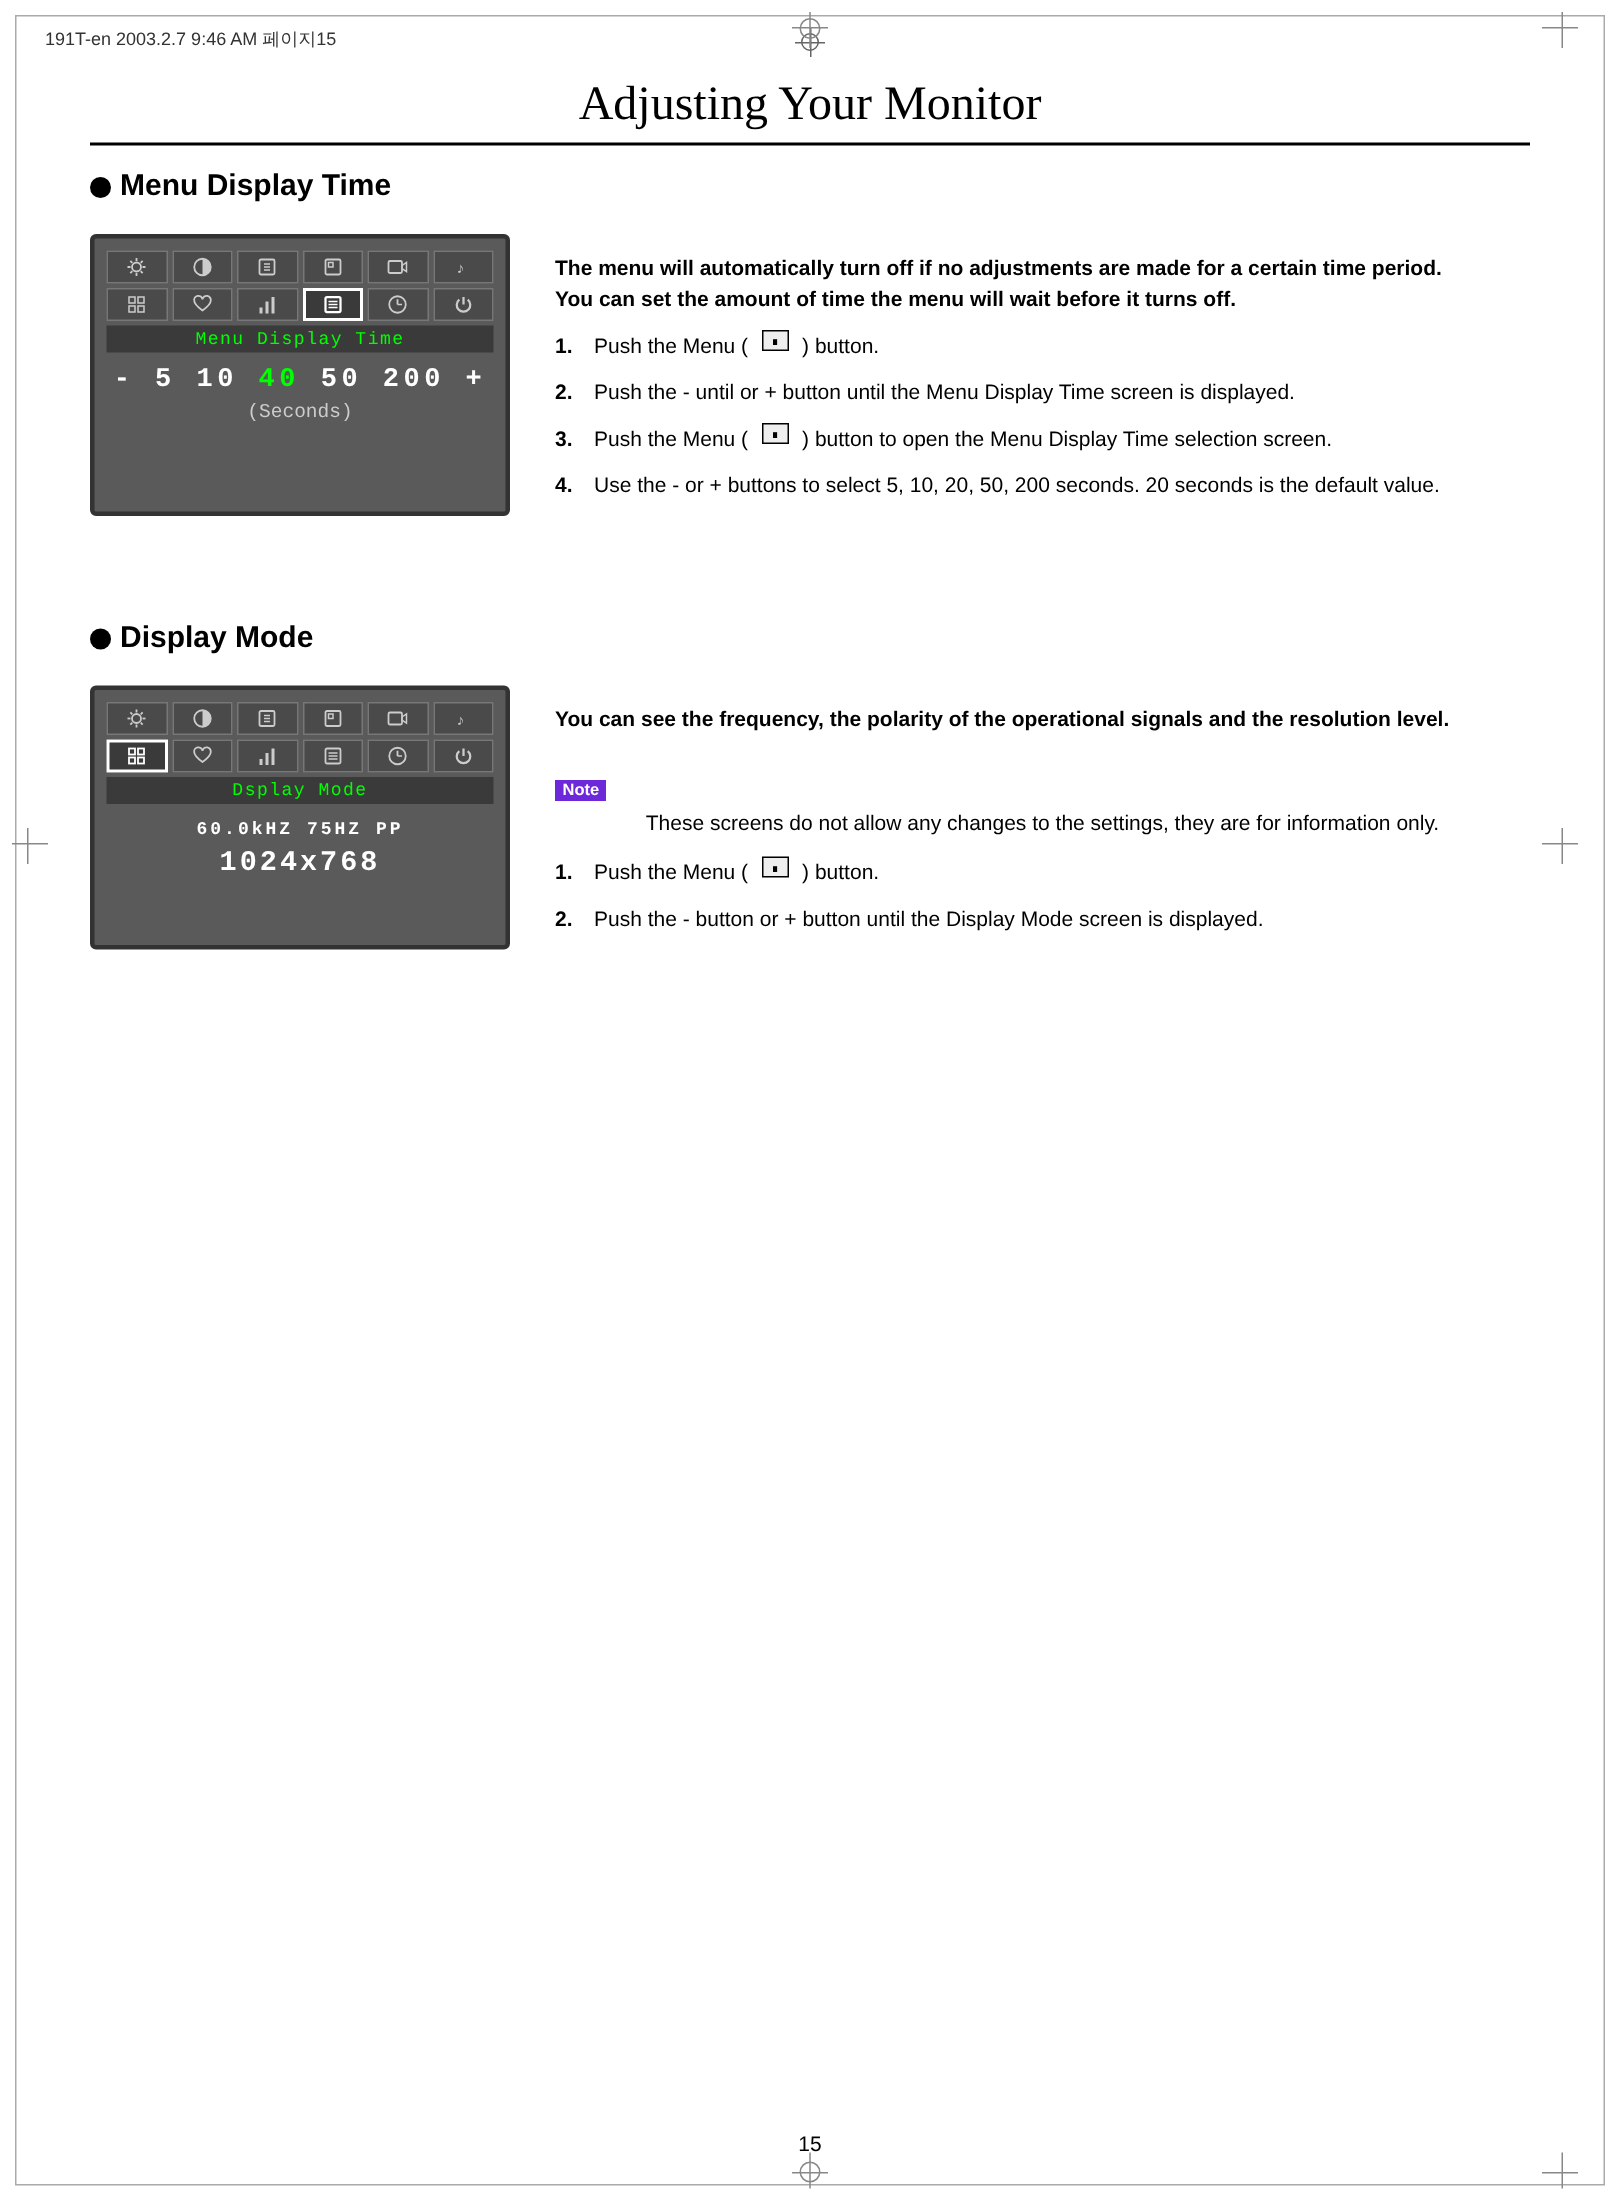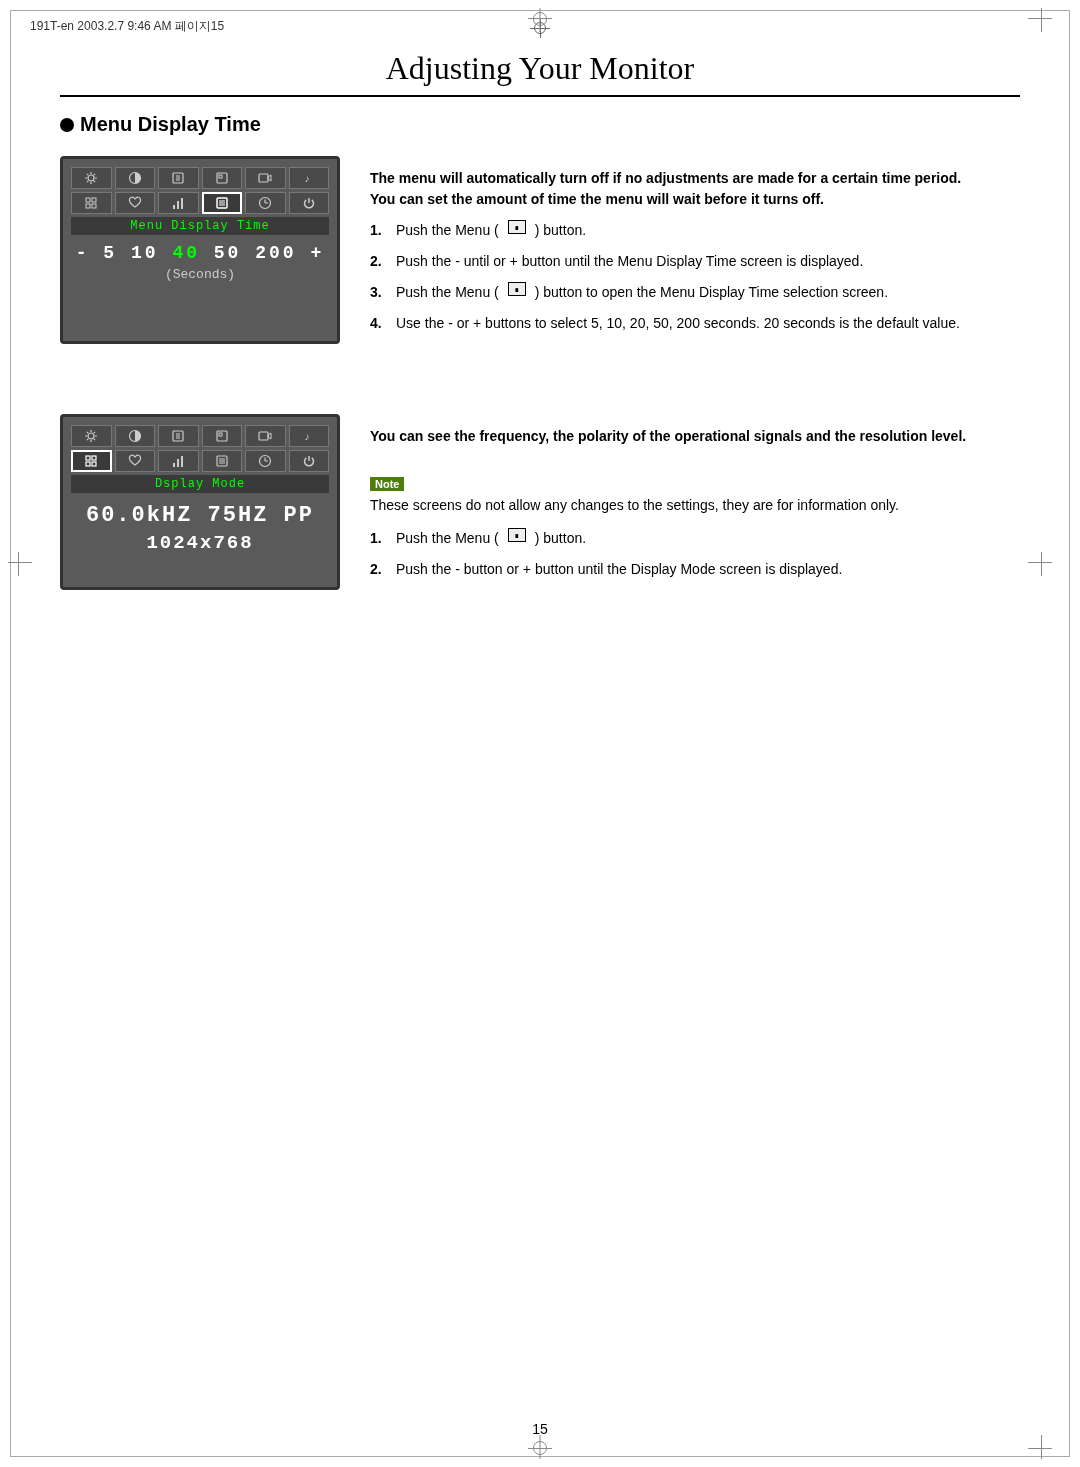--- a/index.html
+++ b/index.html
@@ -198,51 +198,52 @@
       border: 3px solid #333;
       border-radius: 4px;
       padding: 8px;
       color: #ffffff;
       font-family: 'Courier New', monospace;
     }
 
     .monitor-big-values {
       text-align: center;
       font-family: 'Courier New', monospace;
-      font-size: 22px;
+      font-size: 12px;
       font-weight: bold;
       color: #ffffff;
       margin: 10px 0 4px 0;
       letter-spacing: 2px;
     }
 
     .monitor-big-values2 {
       text-align: center;
       font-family: 'Courier New', monospace;
       font-size: 19px;
       font-weight: bold;
       color: #ffffff;
       margin-bottom: 8px;
       letter-spacing: 2px;
     }
 
     .note-box {
       display: inline-block;
-      background: #4d7c0f;
+      background: #6d28d9;
       color: #fff;
       font-size: 11px;
       font-weight: bold;
       padding: 1px 5px;
       margin-bottom: 4px;
     }
 
     .note-text {
       font-size: 14px;
       line-height: 1.5;
       margin-bottom: 12px;
+      text-align: center;
     }
 
     
     .page-number {
       text-align: center;
       position: absolute;
       bottom: 30px;
       left: 0;
       right: 0;
       font-size: 14px;
@@ -427,20 +428,24 @@
         <li>Push the Menu (<span class="menu-icon-inline">∎</span>) button.</li>
         <li>Push the - until or + button until the Menu Display Time screen is displayed.</li>
         <li>Push the Menu (<span class="menu-icon-inline">∎</span>) button to open the Menu Display Time selection screen.</li>
         <li>Use the - or + buttons to select 5, 10, 20, 50, 200 seconds. 20 seconds is the default value.</li>
       </ol>
     </div>
   </div>
 
   <div class="section-divider"></div>
 
+  <h2 class="section-heading">
+    <span class="bullet-dot"></span>
+    <span>Display Mode</span>
+  </h2>
 
   <div class="section-content">
 
     <div class="monitor-box-large">
 
       <div class="monitor-row-icons">
         <div class="mi">
           <svg width="14" height="14" viewBox="0 0 14 14">
               <circle cx="7" cy="7" r="3" fill="none" stroke="#ccc" stroke-width="1.2"></circle>
               <line x1="7" y1="1" x2="7" y2="3" stroke="#ccc" stroke-width="1.2"></line>

